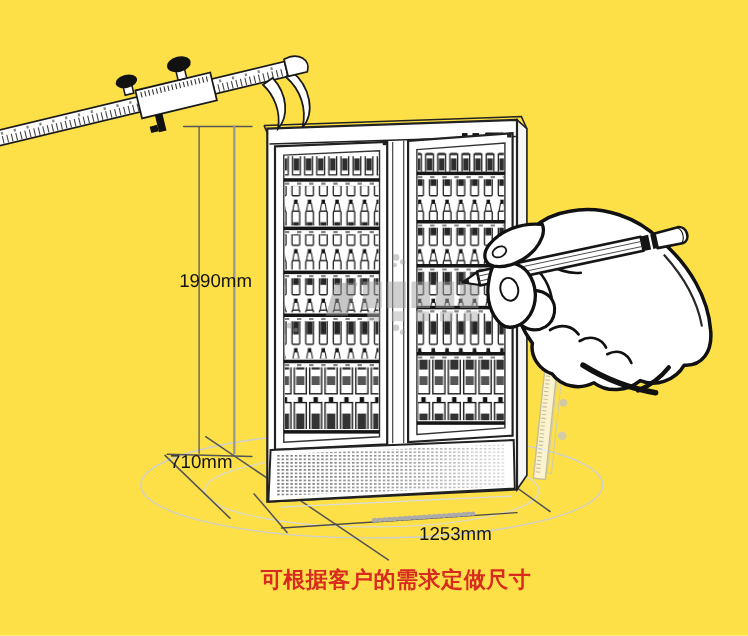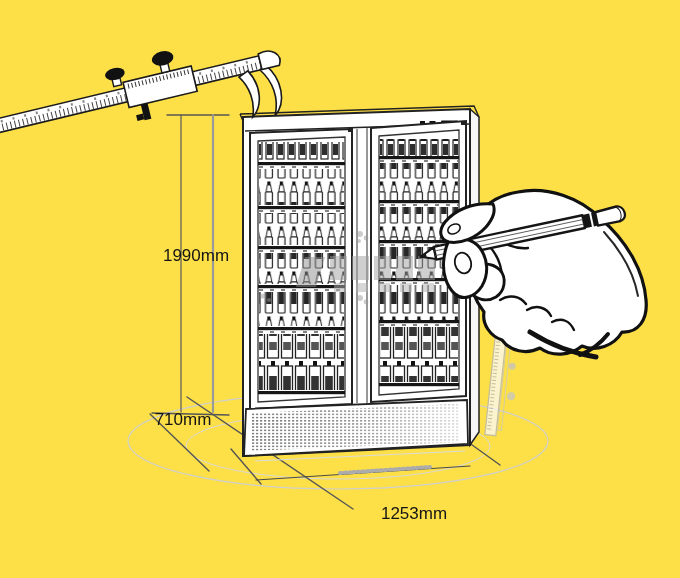--- a/index.html
+++ b/index.html
@@ -7,21 +7,21 @@
     position:relative;width:680px;height:578px;background:#fde047;overflow:hidden;
     font-family:"Liberation Sans","DejaVu Sans",sans-serif;color:#141414;
   }
   .stage svg{position:absolute;left:0;top:0;}
   .dim{
     position:absolute;font-size:17px;line-height:1;color:#141414;text-align:center;
     letter-spacing:0px;white-space:nowrap;
   }
   .dim-height{left:155px;top:247px;width:82px;}
   .dim-depth{left:146px;top:411px;width:74px;}
-  .dim-width{left:366px;top:477px;width:96px;margin-top:28px;}
+  .dim-width{left:366px;top:477px;width:96px;}
   .caption{
     position:absolute;left:40px;top:514px;width:640px;text-align:center;
     font-size:20px;font-weight:600;letter-spacing:.5px;white-space:nowrap;
   }
 </style>
 </head>
 <body>
 
 <div class="stage">
 
@@ -250,14 +250,15 @@
     <path d="M449,241 C460,236 473,239 480,248 C488,259 489,274 482,286 C475,297 463,301 455,294 C446,286 442,272 444,258 C445,251 446,245 449,241 Z" fill="#fff" stroke="#111" stroke-width="3"></path>
     <ellipse cx="463" cy="263" rx="8" ry="10.5" transform="rotate(-14 463 263)" fill="#fff" stroke="#111" stroke-width="1.8"></ellipse>
     <path d="M493,204 C473,202 455,210 445,222 C438,231 440,240 449,242 C461,244 476,238 486,227 C492,220 496,211 493,204 Z" fill="#fff" stroke="#111" stroke-width="3"></path>
     <ellipse cx="454" cy="229" rx="6.5" ry="4.6" transform="rotate(-26 454 229)" fill="#fff" stroke="#111" stroke-width="1.6"></ellipse>
   </g>
 </svg>
 
 <div class="dim dim-height">1990mm</div>
 <div class="dim dim-depth">710mm</div>
 <div class="dim dim-width">1253mm</div>
+<div class="caption" style="color: rgb(217, 42, 32);">可根据客户的需求定做尺寸</div>
 
 </div>
 
 </body></html>

